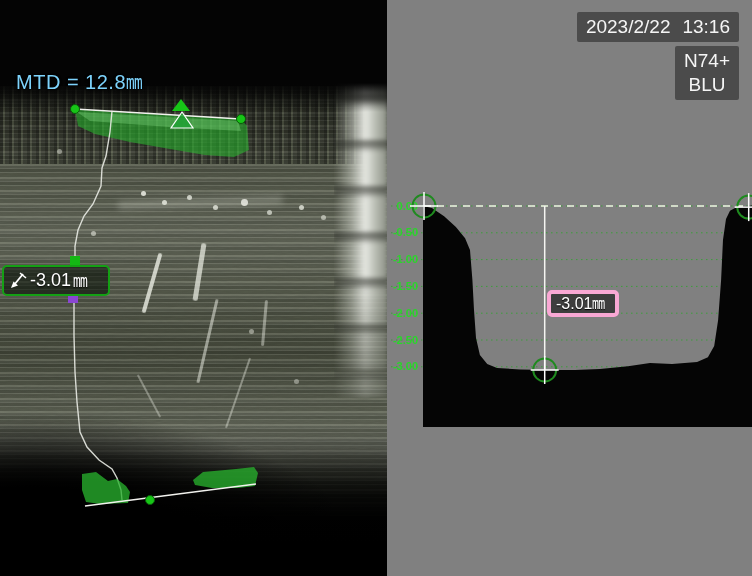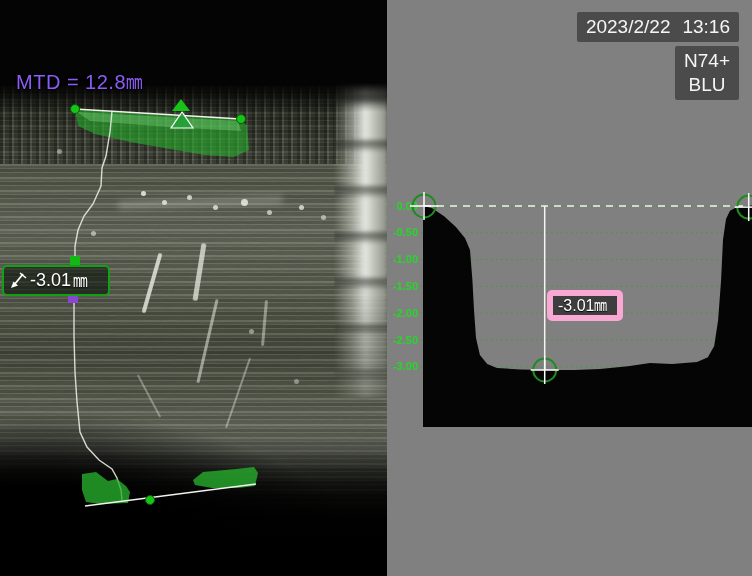--- a/index.html
+++ b/index.html
@@ -45,39 +45,39 @@
   .sc2{left:197px;top:243px;width:5px;height:58px;transform:rotate(9deg);opacity:.9;}
   .sc3{left:206px;top:298px;width:3px;height:86px;transform:rotate(13deg);opacity:.65;}
   .sc4{left:237px;top:356px;width:2px;height:74px;transform:rotate(19deg);opacity:.5;}
   .sc5{left:148px;top:372px;width:2px;height:48px;transform:rotate(-28deg);opacity:.45;}
   .sc6{left:263px;top:300px;width:3px;height:46px;transform:rotate(5deg);opacity:.55;}
   .smear{left:118px;top:198px;width:165px;height:9px;transform:rotate(-2deg);opacity:.28;filter:blur(3px);}
   .grain-svg{position:absolute;left:0;top:86px;mix-blend-mode:overlay;opacity:.5;pointer-events:none;}
   #cam-overlay{position:absolute;left:0;top:0;}
 
   
-  #mtd-label{position:absolute;left:16px;top:70px;color:#8b5cf6;font-size:20px;letter-spacing:.5px;
+  #mtd-label{position:absolute;left:16px;top:70px;color:#7dd3fc;font-size:20px;letter-spacing:.5px;
     text-shadow:0 1px 3px #000, 0 0 2px #000;white-space:nowrap;}
   .unit-condensed{display:inline-block;transform:scaleX(.72);transform-origin:left center;
     font-family:"DejaVu Sans Mono","Liberation Mono",monospace;letter-spacing:-1px;}
   #image-depth-label{position:absolute;left:2px;top:265px;width:100px;height:27px;
     border:2px solid #14a014;border-radius:5px;background:rgba(4,12,4,.55);
     display:flex;align-items:center;gap:2px;padding-left:4px;
     color:#fff;font-size:18px;text-shadow:0 1px 2px #000;white-space:nowrap;}
 
   
   #chart-pane{position:absolute;left:387px;top:0;width:365px;height:576px;background:#808080;}
   #chart-svg{position:absolute;left:0;top:0;}
   .badge{position:absolute;right:13px;background:#4b4b4b;border-radius:2px;color:#f5f5f5;
     padding:3px 9px;font-size:19px;line-height:24px;white-space:nowrap;}
   #datetime-badge{top:12px;}
   #datetime-badge .t-gap{display:inline-block;width:12px;}
   #probe-badge{top:46px;text-align:center;}
   #chart-cursor-label{position:absolute;left:547px;top:290px;height:19px;
-    background:#3e3e3e;border:6px solid #f9a8d4;border-radius:5px;
+    background:#3e3e3e;border:4px solid #f9a8d4;border-radius:5px;
     color:#fff;font-size:16px;line-height:19px;padding:0 5px;white-space:nowrap;
     text-shadow:0 1px 1px #000;}
 </style>
 </head>
 <body>
 
 <div id="stage">
 
   <div id="camera-pane">
     <div class="metal"></div>

